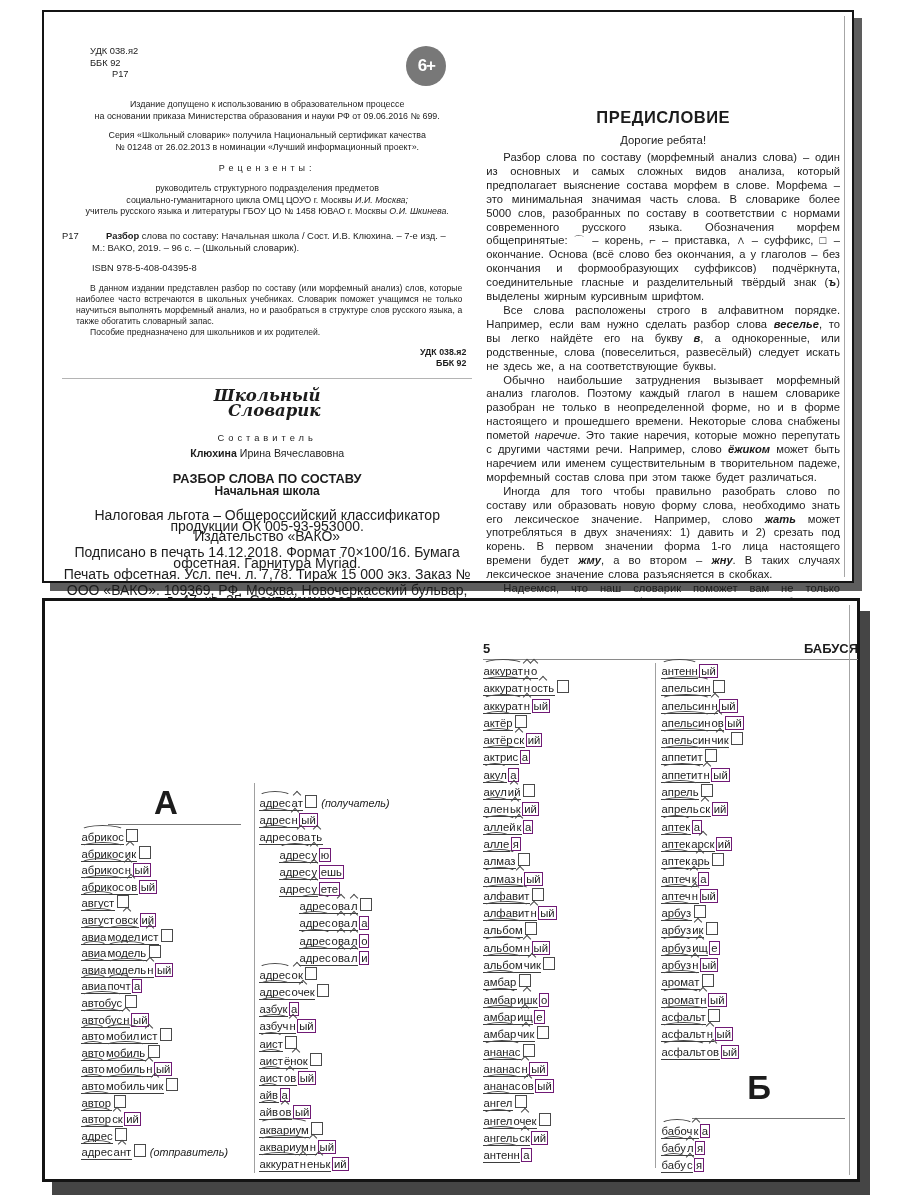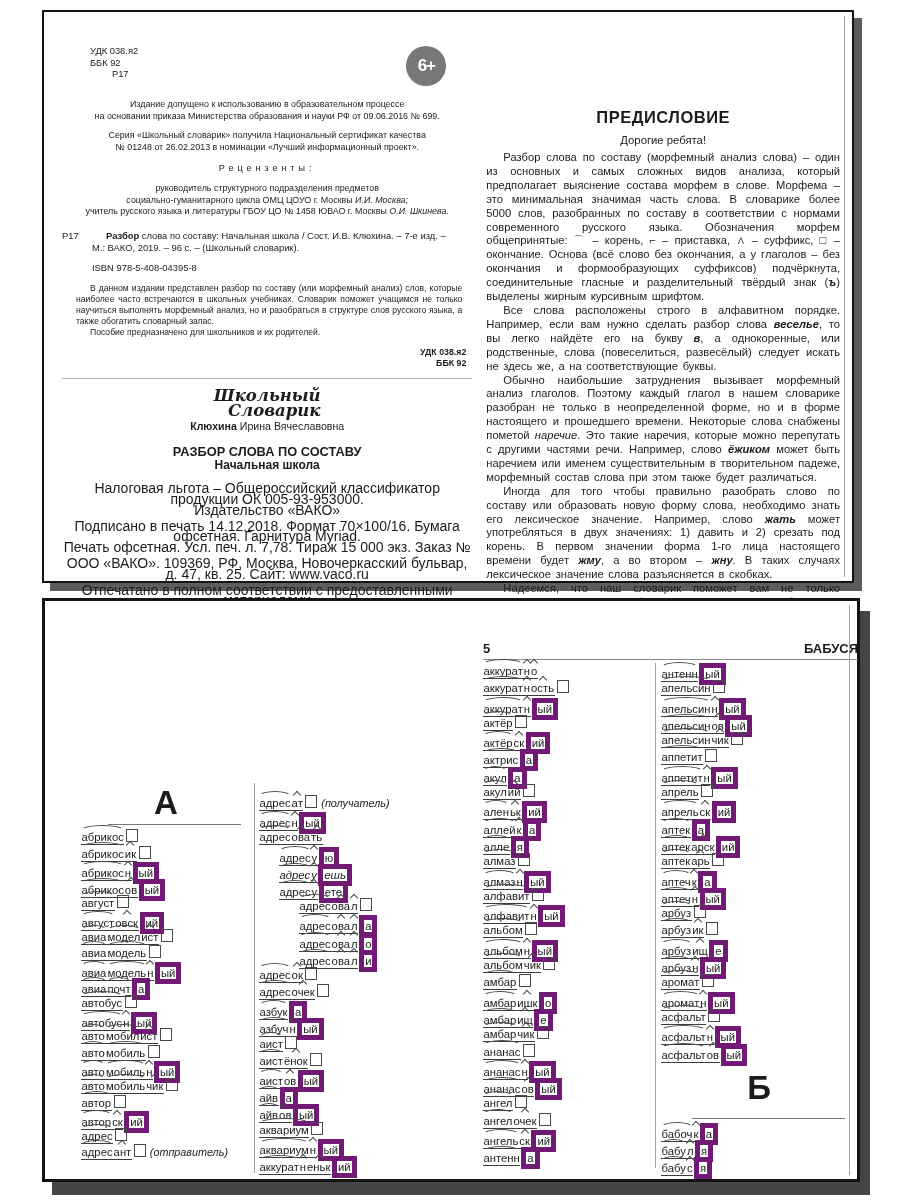--- a/index.html
+++ b/index.html
@@ -57,21 +57,21 @@
   .lp2{left:214px;top:194px;width:215px;}
   .rp1{left:438px;top:62px;width:168px;}
   .rp2{left:616px;top:62px;width:196px;}
   .entry{position:relative;white-space:nowrap;font-size:11.3px;}
   .lp1 .entry{height:16.6px;line-height:16.6px;}
   .lp2 .entry{height:17.2px;line-height:17.2px;}
   .rp1 .entry,.rp2 .entry{height:17.3px;line-height:17.3px;}
   .seg{position:relative;display:inline-block;border-bottom:1px solid #3d3d3d;line-height:13px;padding:0 0.5px;}
   .seg.root::before{content:"";position:absolute;left:0;right:0;top:-6px;height:9px;border:1px solid transparent;border-top:1px solid #4a4a4a;border-radius:50%;}
   .seg.suf::before{content:"";position:absolute;left:50%;top:-5.5px;width:5px;height:5px;border-left:1px solid #4a4a4a;border-top:1px solid #4a4a4a;transform:translateX(-50%) rotate(45deg);}
-  .end{position:relative;display:inline-block;border:5px solid #701a75;line-height:12px;padding:0 1px;margin-left:1px;}
+  .end{position:relative;display:inline-block;border:1px solid #701a75;line-height:12px;padding:0 1px;margin-left:1px;}
   .end::before{content:"";position:absolute;left:50%;top:-5px;width:5px;height:5px;}
   .zero{display:inline-block;width:10px;height:11px;border:1px solid #4a4a4a;margin-left:2px;vertical-align:-1px;}
   .note{font-style:italic;margin-left:4px;font-size:10.8px;}
   .letter-row{position:relative;text-align:center;height:42px;margin-bottom:2px;}
   .letter-row .letter{font-size:33px;font-weight:bold;line-height:36px;}
   .letter-row::after{content:"";position:absolute;left:16%;right:6%;bottom:2px;border-bottom:1.5px solid #777;}
   .rp2 .letter-row{height:56px;margin-top:4px;}
   .rp2 .letter-row .letter{line-height:46px;}
   b i, i b {font-weight:bold;}
 </style>
@@ -99,20 +99,21 @@
       </div>
       <p class="isbn-top">ISBN 978-5-408-04395-8</p>
       <p class="annot">В данном издании представлен разбор по составу (или морфемный анализ) слов, которые наиболее часто встречаются в школьных учебниках. Словарик поможет учащимся не только научиться выполнять морфемный анализ, но и разобраться в структуре слов русского языка, а также обогатить словарный запас.</p>
       <p class="annot2">Пособие предназначено для школьников и их родителей.</p>
       <p class="udc-right">УДК 038.я2<br>ББК 92</p>
       <hr class="rule">
       <div class="c logo">
         <div>Школьный</div>
         <div class="l2">Словарик</div>
       </div>
+      <p class="c comp-head">Составитель</p>
       <p class="c comp-name"><b>Клюхина</b> Ирина Вячеславовна</p>
       <p class="c title-main">РАЗБОР СЛОВА ПО СОСТАВУ</p>
       <p class="c title-sub">Начальная школа</p>
       <div class="imprint-paras">
           <p>Налоговая льгота – Общероссийский классификатор продукции ОК 005-93-953000.<br>Издательство «ВАКО»</p>
           <p>Подписано в печать 14.12.2018. Формат 70×100/16. Бумага офсетная. Гарнитура Myriad.<br>Печать офсетная. Усл. печ. л. 7,78. Тираж 15 000 экз. Заказ №</p>
           <p>ООО «ВАКО». 109369, РФ, Москва, Новочеркасский бульвар, д. 47, кв. 25. Сайт: www.vaco.ru</p>
           <p>Отпечатано в полном соответствии с предоставленными материалами<br>в типографии ООО «Чеховский печатник».<br>142300, РФ, Московская область, г. Чехов, ул. Полиграфистов, д. 1.<br>Тел.: +7-915-222-15-42, +7-926-063-81-80.</p>
           <p>Дата изготовления – январь 2019 г.</p>
         </div>
@@ -163,21 +164,21 @@
       <div class="entry"><span class="seg root">автор</span><span class="zero"></span></div>
       <div class="entry"><span class="seg root">автор</span><span class="seg suf">ск</span><span class="end">ий</span></div>
       <div class="entry"><span class="seg root">адрес</span><span class="zero"></span></div>
       <div class="entry"><span class="seg root">адрес</span><span class="seg suf">ант</span><span class="zero"></span><span class="note">(отправитель)</span></div>
     </div>
   <div class="dcol lp2">
       <div class="entry"><span class="seg root">адрес</span><span class="seg suf">ат</span><span class="zero"></span><span class="note">(получатель)</span></div>
       <div class="entry"><span class="seg root">адрес</span><span class="seg suf">н</span><span class="end">ый</span></div>
       <div class="entry"><span class="seg root">адрес</span><span class="seg suf">ова</span><span class="seg suf">ть</span></div>
       <div class="entry" style="margin-left: 20px;"><span class="seg root">адрес</span><span class="seg suf">у</span><span class="end">ю</span></div>
-      <div class="entry" style="margin-left: 20px; font-style: italic;"><span class="seg root">адрес</span><span class="seg suf">у</span><span class="end">ешь</span></div>
+      <div class="entry" style="margin-left: 20px;"><span class="seg root">адрес</span><span class="seg suf">у</span><span class="end">ешь</span></div>
       <div class="entry" style="margin-left: 20px;"><span class="seg root">адрес</span><span class="seg suf">у</span><span class="end">ете</span></div>
       <div class="entry" style="margin-left: 40px;"><span class="seg root">адрес</span><span class="seg suf">ова</span><span class="seg suf">л</span><span class="zero"></span></div>
       <div class="entry" style="margin-left: 40px;"><span class="seg root">адрес</span><span class="seg suf">ова</span><span class="seg suf">л</span><span class="end">а</span></div>
       <div class="entry" style="margin-left: 40px;"><span class="seg root">адрес</span><span class="seg suf">ова</span><span class="seg suf">л</span><span class="end">о</span></div>
       <div class="entry" style="margin-left: 40px;"><span class="seg root">адрес</span><span class="seg suf">ова</span><span class="seg suf">л</span><span class="end">и</span></div>
       <div class="entry"><span class="seg root">адрес</span><span class="seg suf">ок</span><span class="zero"></span></div>
       <div class="entry"><span class="seg root">адрес</span><span class="seg suf">очек</span><span class="zero"></span></div>
       <div class="entry"><span class="seg root">азбук</span><span class="end">а</span></div>
       <div class="entry"><span class="seg root">азбуч</span><span class="seg suf">н</span><span class="end">ый</span></div>
       <div class="entry"><span class="seg root">аист</span><span class="zero"></span></div>

